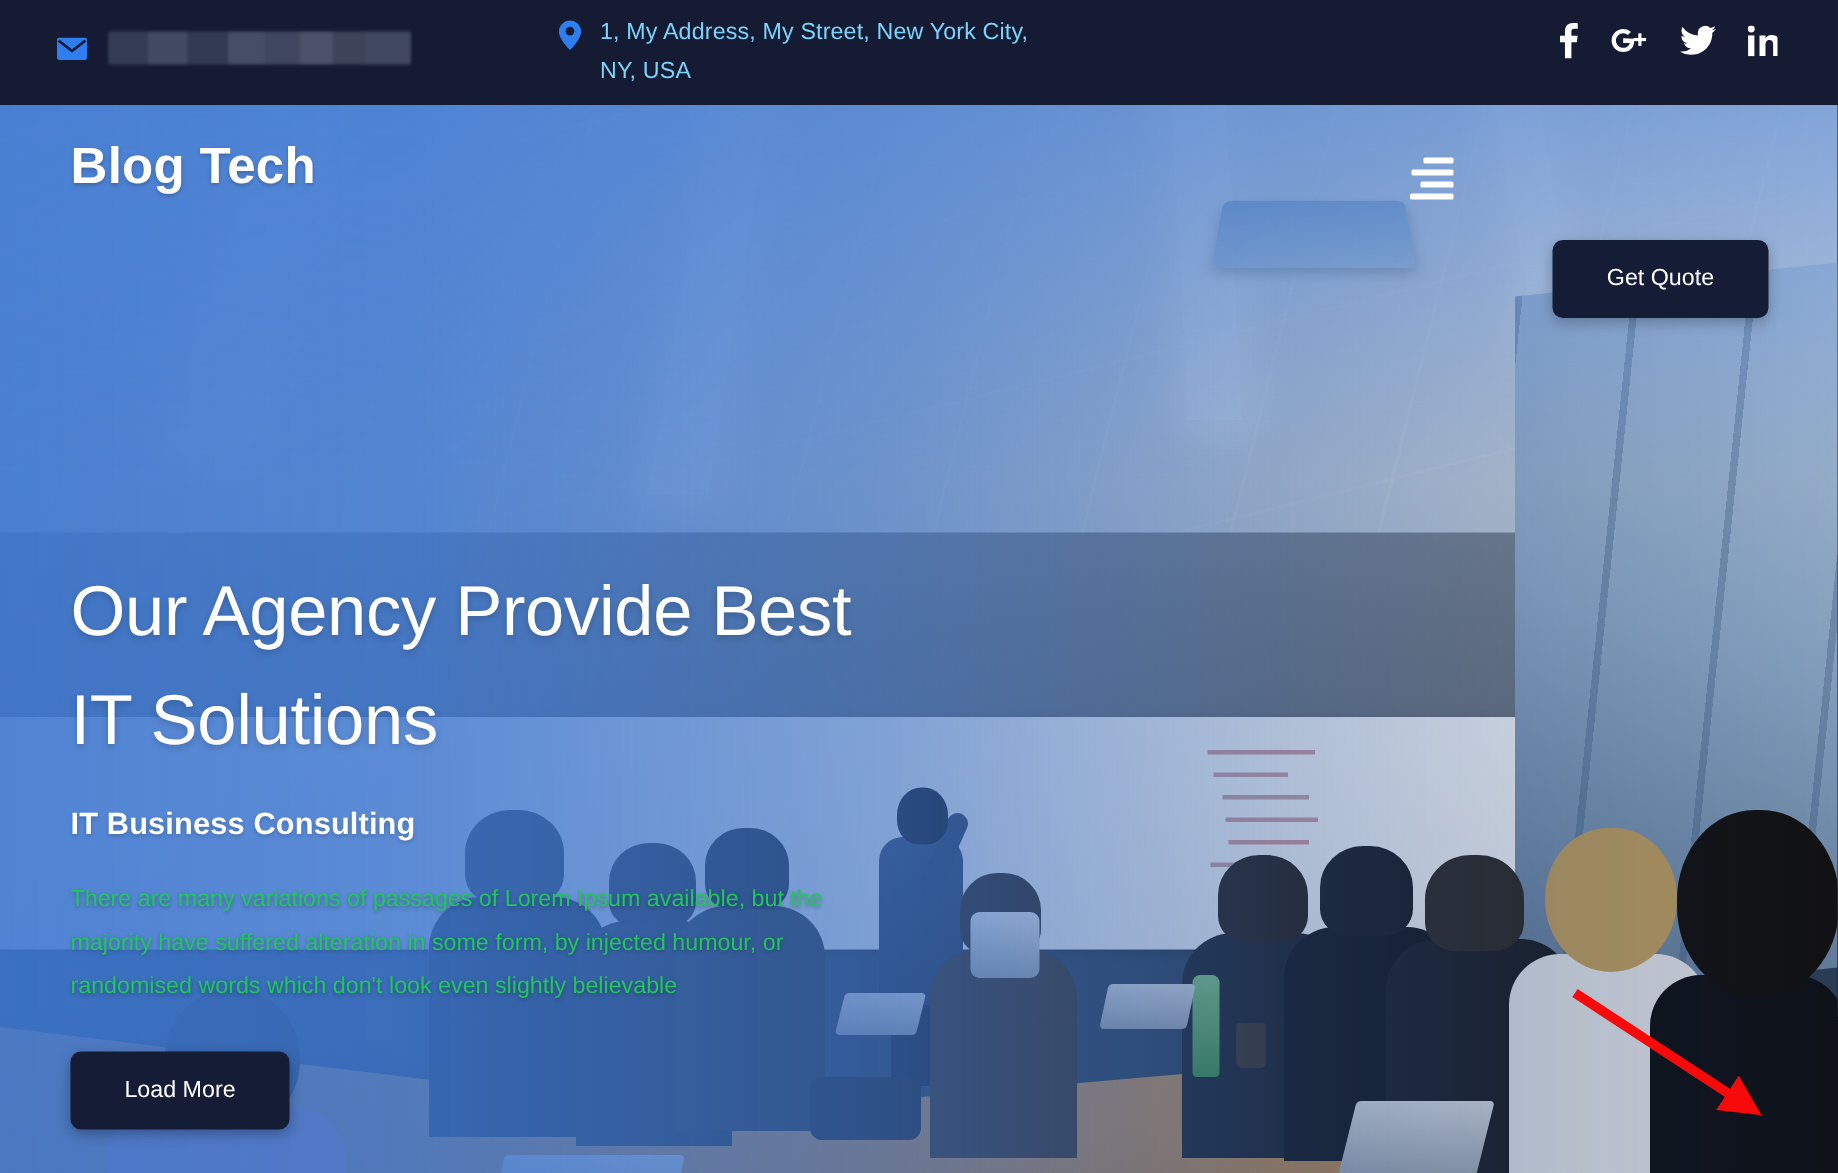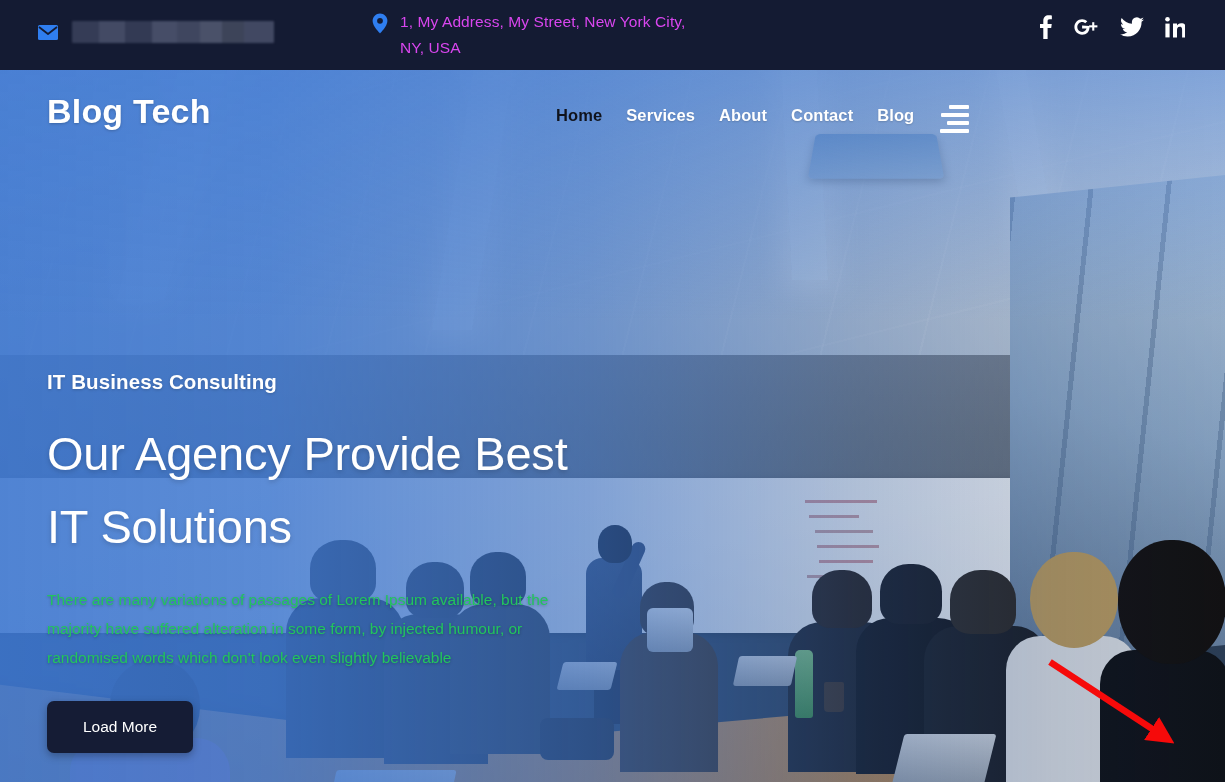--- a/index.html
+++ b/index.html
@@ -40,21 +40,21 @@
         #464d67 80px, #464d67 105px,
         #3f465f 105px,#3f465f 128px,
         #4a5169 128px,#4a5169 150px,
         #3d4459 150px,#3d4459 172px,
         #414862 172px,#414862 202px);
     filter:blur(1.2px);
     border-radius:1px;
   }
 
   .addr-text {
-    color:#d946ef;
+    color:#7dd3fc;
     font-size:15.5px;
     line-height:26px;
     width:290px;
     letter-spacing:0.1px;
   }
 
   #social {
     position:absolute; right:40px; top:14px;
     display:flex; align-items:center; gap:21px;
   }
@@ -379,43 +379,37 @@
     <div class="lap l4"></div>
 
   </div>
 
   <div id="overlay"></div>
   <div id="overlay-top"></div>
 
   <div id="nav">
     <div id="logo">Blog Tech</div>
 
-    <div id="menu">
-      <a href="#" class="active">Home</a>
-      <a href="#">Services</a>
-      <a href="#">About</a>
-      <a href="#">Contact</a>
-      <a href="#">Blog</a>
-    </div>
 
     <div id="burger">
       <i></i>
         <i></i>
         <i></i>
         <i></i>
     </div>
 
+    <button id="quote">Get Quote</button>
   </div>
 
   <div id="hero-content">
-    <div id="eyebrow">IT Business Consulting</div>
     <div id="headline">
       <div>Our Agency Provide Best</div>
       <div>IT Solutions</div>
     </div>
+    <div id="eyebrow">IT Business Consulting</div>
     <div id="subcopy">There are many variations of passages of Lorem Ipsum available, but the majority have suffered alteration in some form, by injected humour, or randomised words which don't look even slightly believable</div>
     <button id="loadmore">Load More</button>
   </div>
 
 </div>
 
 <svg id="arrow" viewBox="0 0 1225 782">
   <defs>
     <marker id="ah" markerWidth="4.2" markerHeight="4.2" refX="2.1" refY="2.1" orient="auto">
       <path d="M0,0 L4.2,2.1 L0,4.2 z" fill="#f60a0a"></path>

